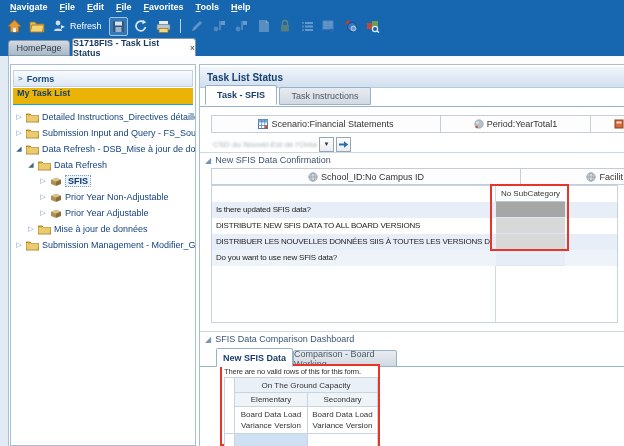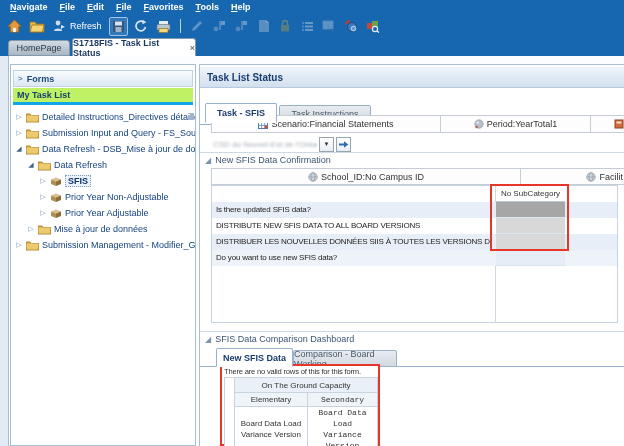--- a/index.html
+++ b/index.html
@@ -35,38 +35,38 @@
   .content-bg{left:0;top:56px;width:624px;height:390px;background:#fbfdfe;}
   .left-strip{left:0;top:56px;width:8px;height:390px;background:#e2eaf3;border-right:1px solid #a9bdd3;}
 
   
   .sidebar{left:10px;top:64px;width:186px;height:382px;background:#fff;border:1px solid #a9bdd3;box-sizing:border-box;}
   .acc-hdr{position:absolute;left:2px;width:180px;height:17px;box-sizing:border-box;
            background:linear-gradient(#f8fbfd,#dde8f3);border:1px solid #c2d2e2;
            display:flex;align-items:center;font-size:9px;font-weight:bold;color:#1b4a7a;padding-left:4px;gap:4px;}
   .acc-hdr .chev{color:#5f8ab5;font-size:8px;font-weight:bold;}
   .mytask-hdr{position:absolute;left:2px;top:23px;width:180px;height:17px;box-sizing:border-box;
-           background:#bef264;border-bottom:3px solid #0ea5e9;display:flex;align-items:center;
+           background:#eab308;border-bottom:1px solid #0ea5e9;display:flex;
            font-size:9px;font-weight:bold;color:#173f6b;padding-left:4px;}
   .tree{position:absolute;left:0;top:44px;width:184px;}
   .titem{height:16px;display:flex;align-items:center;gap:3px;white-space:nowrap;overflow:hidden;
          font-size:9px;color:#15437f;cursor:pointer;}
   .titem .arrow{width:8px;text-align:center;font-size:7px;color:#6f93bb;flex:0 0 auto;}
   .titem .arrow.exp{color:#3f6690;}
   .titem svg{flex:0 0 auto;}
   .lvl0{padding-left:4px;} .lvl1{padding-left:16px;} .lvl2{padding-left:28px;}
   .tl.sel{font-weight:bold;background:#eaf2fb;border:1px dotted #7f9db9;padding:0 2px;color:#10376b;}
 
   
   .main{left:199px;top:64px;width:425px;height:382px;background:#fff;
         border-left:1px solid #a9bdd3;border-top:1px solid #a9bdd3;box-sizing:border-box;}
   .main-title{position:absolute;left:0;top:2px;width:424px;height:21px;box-sizing:border-box;
         background:linear-gradient(#f0f5fa,#d2dfee);border-bottom:1px solid #b7c9dd;
         display:flex;align-items:center;padding-left:7px;font-size:10px;font-weight:bold;color:#183e70;}
-  .tabstrip{position:absolute;left:0;top:35px;width:424px;height:25px;border-bottom:1px solid #97b1cc;box-sizing:border-box;text-decoration:underline;}
+  .tabstrip{position:absolute;left:0;top:17px;width:424px;height:25px;border-bottom:1px solid #97b1cc;box-sizing:border-box;text-decoration:underline;}
   .ptab{position:absolute;box-sizing:border-box;font-size:9px;display:flex;align-items:center;justify-content:center;
         border:1px solid #97b1cc;border-radius:2px 2px 0 0;}
   .ptab.on{background:#fff;font-weight:bold;color:#1a3c6e;border-bottom:1px solid #fff;z-index:2;}
   .ptab.off{background:linear-gradient(#e8ecf1,#d2d9e1);color:#4a5766;}
   .t-sfis{left:5px;top:3px;width:72px;height:20px;}
   .t-instr{left:79px;top:5px;width:92px;height:18px;}
 
   
   .pov{position:absolute;display:flex;box-sizing:border-box;align-items:flex-end;}
   .pov-cell{box-sizing:border-box;border:1px solid #c6cdd4;border-left:none;height:18px;
@@ -101,21 +101,21 @@
   .dt2{left:93px;top:4px;width:104px;height:17px;}
   .nodata-wrap{position:absolute;left:20px;top:299px;width:160px;height:82px;box-sizing:border-box;
         border:2px solid var(--highlight_red,#e8352a);background:#fff;font-size:8px;}
   .nodata-msg{position:absolute;left:2px;top:1px;width:154px;font-size:7.6px;color:#333;letter-spacing:-0.2px;white-space:nowrap;overflow:hidden;}
   .mini{position:absolute;left:2px;top:11px;border-collapse:collapse;}
   .mini td{border:1px solid #c9d4df;font-size:8px;color:#333;text-align:center;padding:0;}
   .mini .gh{background:#e9f0f7;height:14px;}
   .mini .sh{background:#eff4f9;height:13px;}
   .mini .dc{background:#fff;height:26px;line-height:11px;}
   .mini .nar{width:9px;background:#fff;}
-  .mini .c1{width:72px;} .mini .c2{width:69px;font-family:Liberation Mono, monospace;}
+  .mini .c1{width:72px;} .mini .c2{width:69px;}
   .mini .selcell{background:var(--selected_cell,#cfe0f2);height:12px;}
 </style>
 </head>
 <body>
 
 <div class="stage">
 
   <div class="abs menubar">
     <span class="menuitem">Navigate</span>
     <span class="menuitem">File</span>

